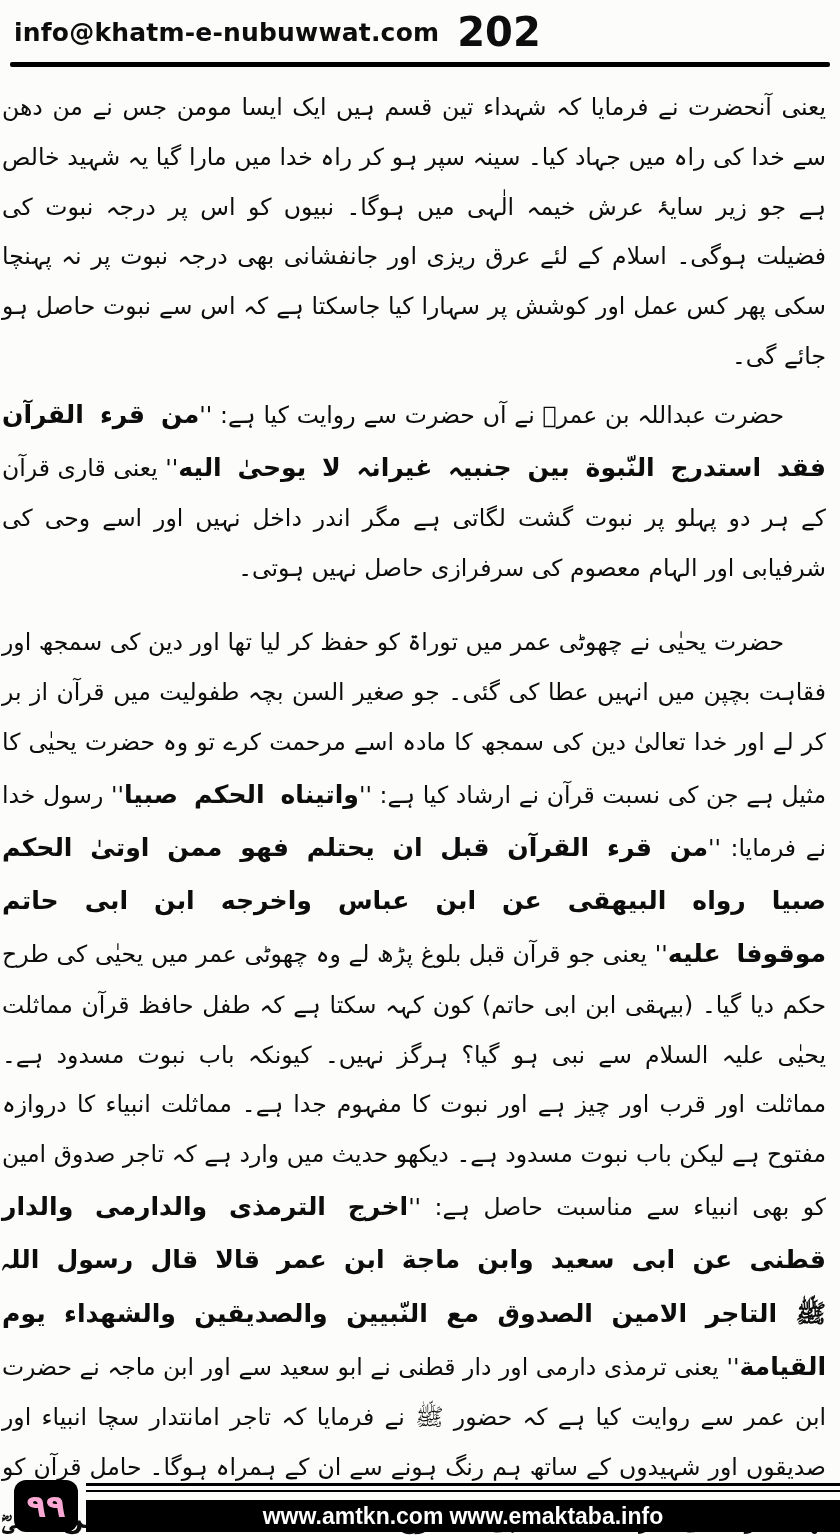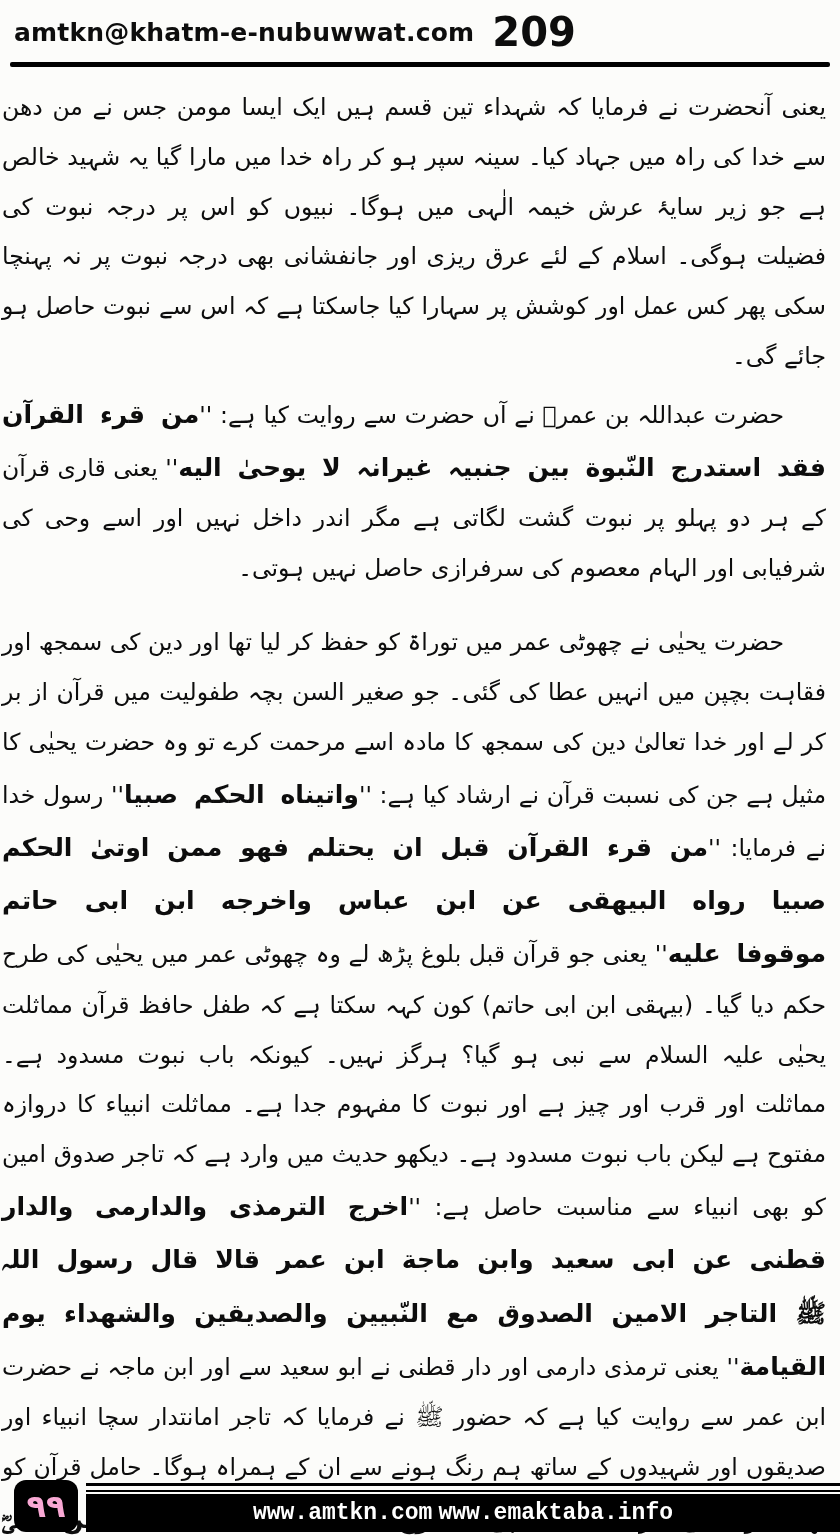--- a/index.html
+++ b/index.html
@@ -48,35 +48,35 @@
     position:absolute; left:14px; bottom:0; width:64px; height:52px;
     background:#000; color:#f9a8d4; border-radius:12px;
     display:flex; align-items:center; justify-content:center;
     font-size:32px; font-weight:bold; direction:rtl;
   }
   .dbl-line {
     position:absolute; left:86px; right:0; bottom:40px; height:9px;
     border-top:3px solid #000; border-bottom:2px solid #000;
   }
   .links-bar {
-    position:absolute; left:86px; right:0; bottom:0; height:38px;
+    position:absolute; left:86px; right:0; bottom:0; height:32px;
     background:#000; color:#fff; direction:ltr;
     display:flex; align-items:center; justify-content:center; gap:6px;
     font-weight:bold; font-size:23px; white-space:nowrap;
-    font-family:Liberation Mono, monospace;
+    font-family:Liberation Sans, sans-serif;
   }
 </style>
 </head>
 <body>
 
 <div class="page">
 
   <header class="hdr">
-    <span class="hdr-email">amtkn@khatm-e-nubuwwat.com</span>
-    <span class="hdr-pgnum">209</span>
+    <span class="hdr-email">info@khatm-e-nubuwwat.com</span>
+    <span class="hdr-pgnum">202</span>
   </header>
 
   <div class="hdr-rule"></div>
 
   <main class="body" id="paras">
       <p class="para"><span class="urdu">یعنی آنحضرت نے فرمایا کہ شہداء تین قسم ہیں ایک ایسا مومن جس نے من دھن سے خدا کی راہ میں جہاد کیا۔ سینہ سپر ہو کر راہ خدا میں مارا گیا یہ شہید خالص ہے جو زیر سایۂ عرش خیمہ الٰہی میں ہوگا۔ نبیوں کو اس پر درجہ نبوت کی فضیلت ہوگی۔ اسلام کے لئے عرق ریزی اور جانفشانی بھی درجہ نبوت پر نہ پہنچا سکی پھر کس عمل اور کوشش پر سہارا کیا جاسکتا ہے کہ اس سے نبوت حاصل ہو جائے گی۔</span></p>
       <p class="para indent"><span class="urdu">حضرت عبداللہ بن عمرؓ نے آں حضرت سے روایت کیا ہے: ''</span><span class="arabic">من قرء القرآن فقد استدرج النّبوة بین جنبیہ غیرانہ لا یوحیٰ الیه</span><span class="urdu">'' یعنی قاری قرآن کے ہر دو پہلو پر نبوت گشت لگاتی ہے مگر اندر داخل نہیں اور اسے وحی کی شرفیابی اور الہام معصوم کی سرفرازی حاصل نہیں ہوتی۔</span></p>
       <p class="para indent gap"><span class="urdu">حضرت یحیٰی نے چھوٹی عمر میں توراۃ کو حفظ کر لیا تھا اور دین کی سمجھ اور فقاہت بچپن میں انہیں عطا کی گئی۔ جو صغیر السن بچہ طفولیت میں قرآن از بر کر لے اور خدا تعالیٰ دین کی سمجھ کا مادہ اسے مرحمت کرے تو وہ حضرت یحیٰی کا مثیل ہے جن کی نسبت قرآن نے ارشاد کیا ہے: ''</span><span class="arabic">واتیناه الحکم صبیا</span><span class="urdu">'' رسول خدا نے فرمایا: ''</span><span class="arabic">من قرء القرآن قبل ان یحتلم فهو ممن اوتیٰ الحکم صبیا رواه البیهقی عن ابن عباس واخرجه ابن ابی حاتم موقوفا علیه</span><span class="urdu">'' یعنی جو قرآن قبل بلوغ پڑھ لے وہ چھوٹی عمر میں یحیٰی کی طرح حکم دیا گیا۔ (بیہقی ابن ابی حاتم) کون کہہ سکتا ہے کہ طفل حافظ قرآن مماثلت یحیٰی علیہ السلام سے نبی ہو گیا؟ ہرگز نہیں۔ کیونکہ باب نبوت مسدود ہے۔ مماثلت اور قرب اور چیز ہے اور نبوت کا مفہوم جدا ہے۔ مماثلت انبیاء کا دروازہ مفتوح ہے لیکن باب نبوت مسدود ہے۔ دیکھو حدیث میں وارد ہے کہ تاجر صدوق امین کو بھی انبیاء سے مناسبت حاصل ہے: ''</span><span class="arabic">اخرج الترمذی والدارمی والدار قطنی عن ابی سعید وابن ماجة ابن عمر قالا قال رسول اللہ ﷺ التاجر الامین الصدوق مع النّبیین والصدیقین والشهداء یوم القیامة</span><span class="urdu">'' یعنی ترمذی دارمی اور دار قطنی نے ابو سعید سے اور ابن ماجہ نے حضرت ابن عمر سے روایت کیا ہے کہ حضور ﷺ نے فرمایا کہ تاجر امانتدار سچا انبیاء اور صدیقوں اور شہیدوں کے ساتھ ہم رنگ ہونے سے ان کے ہمراہ ہوگا۔ حامل قرآن کو بھی نبیوں سے یکرنگی حاصل ہے: ''</span><span class="arabic">اخرج الدیلمی فی مسندة عن علیؓ قال قال رسول اللہ ﷺ حمله القرآن فی ظل اللہ یوم لا ظل الا ظله مع النّبیین واصفیائه</span></p>
     </main>
 

